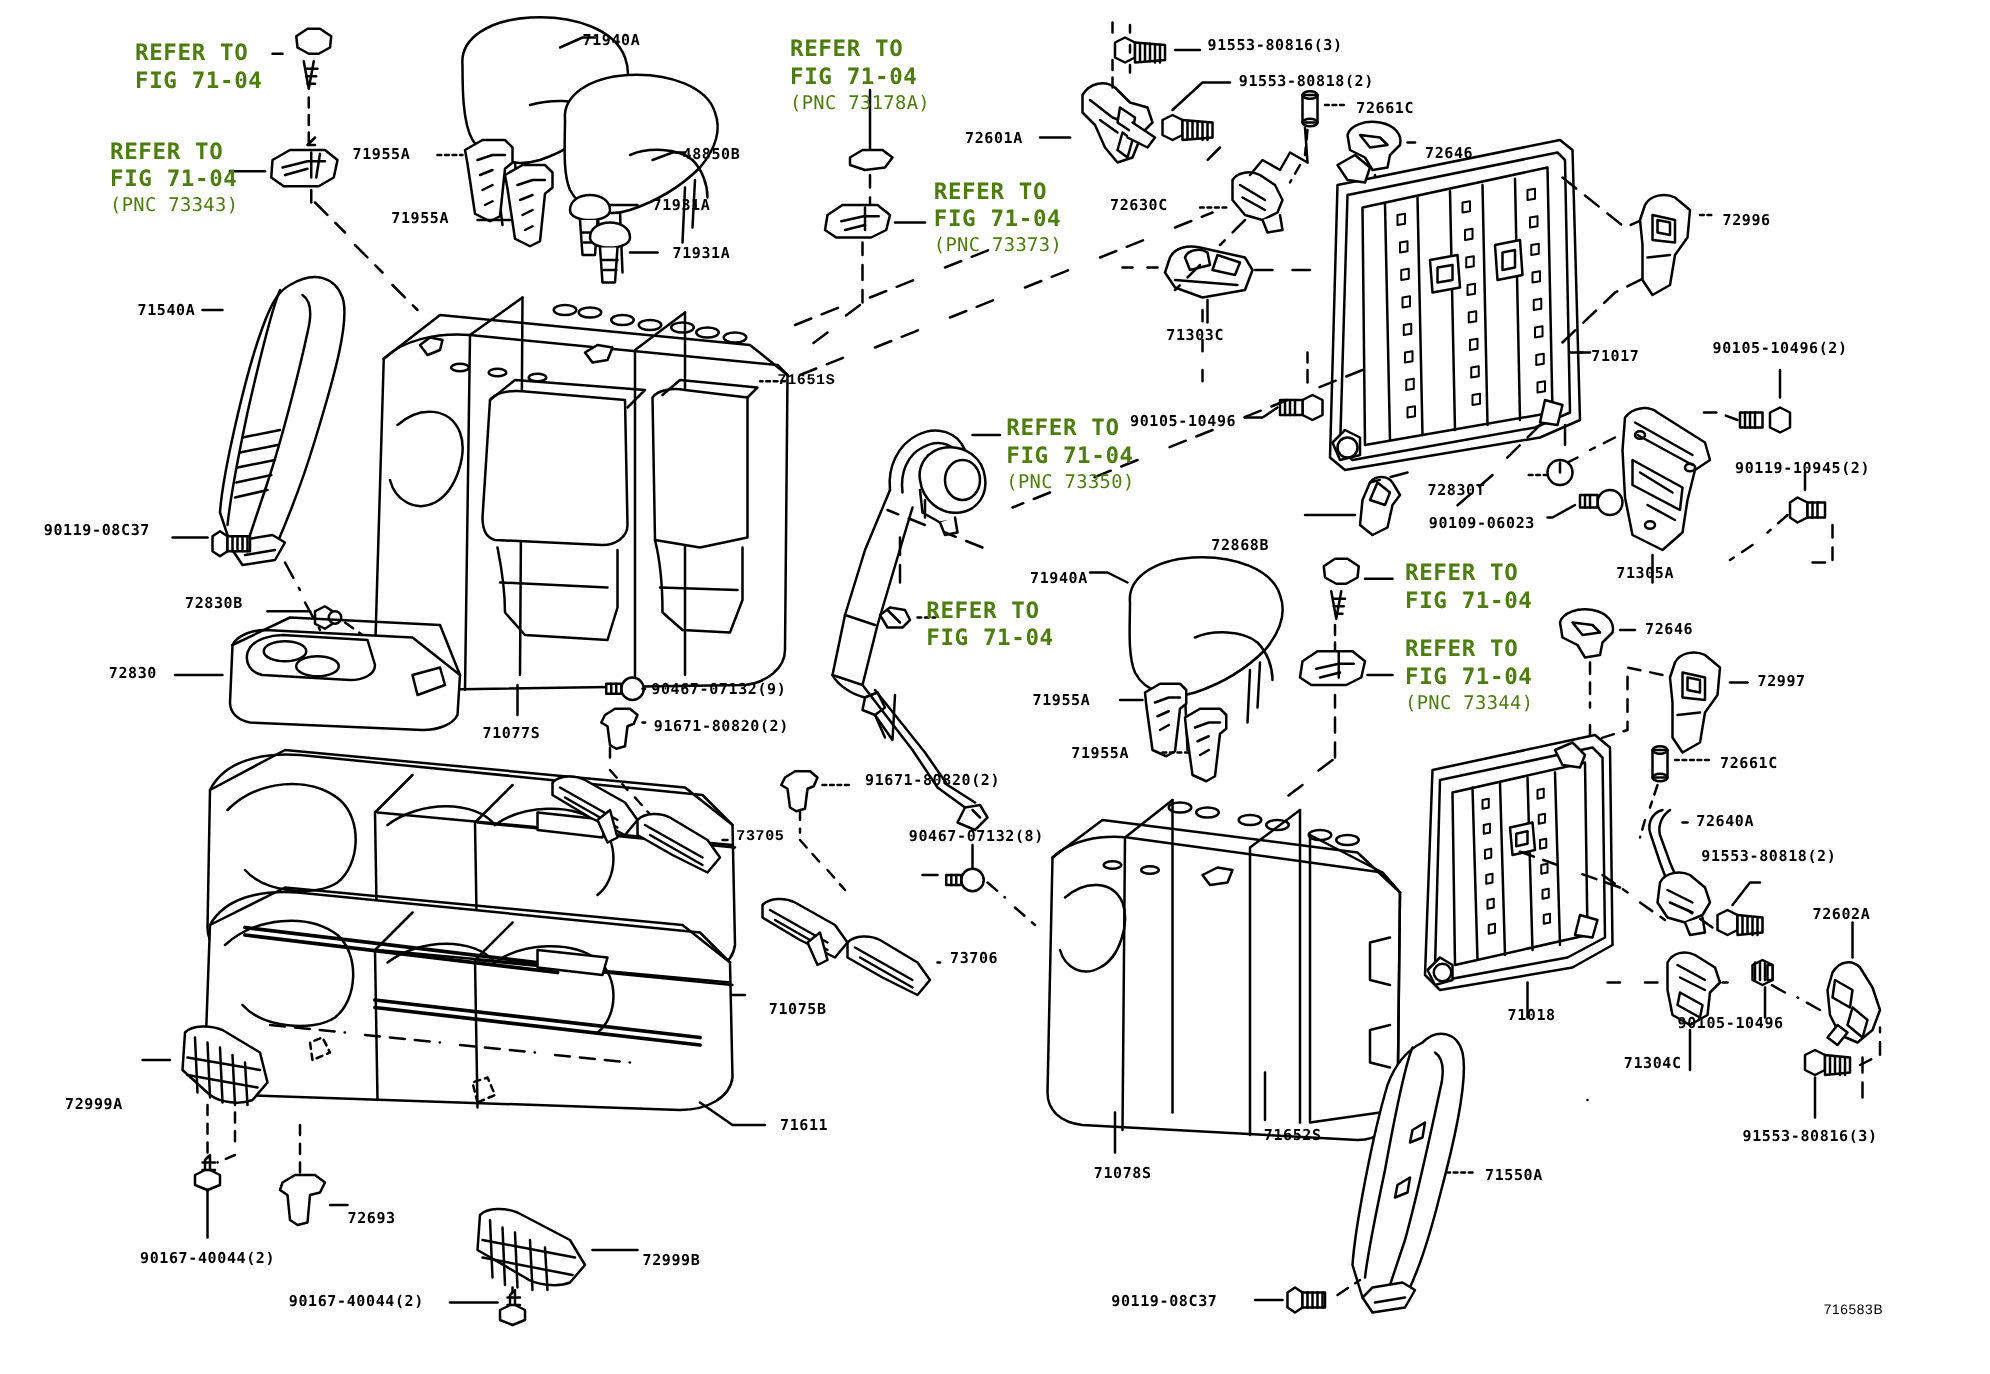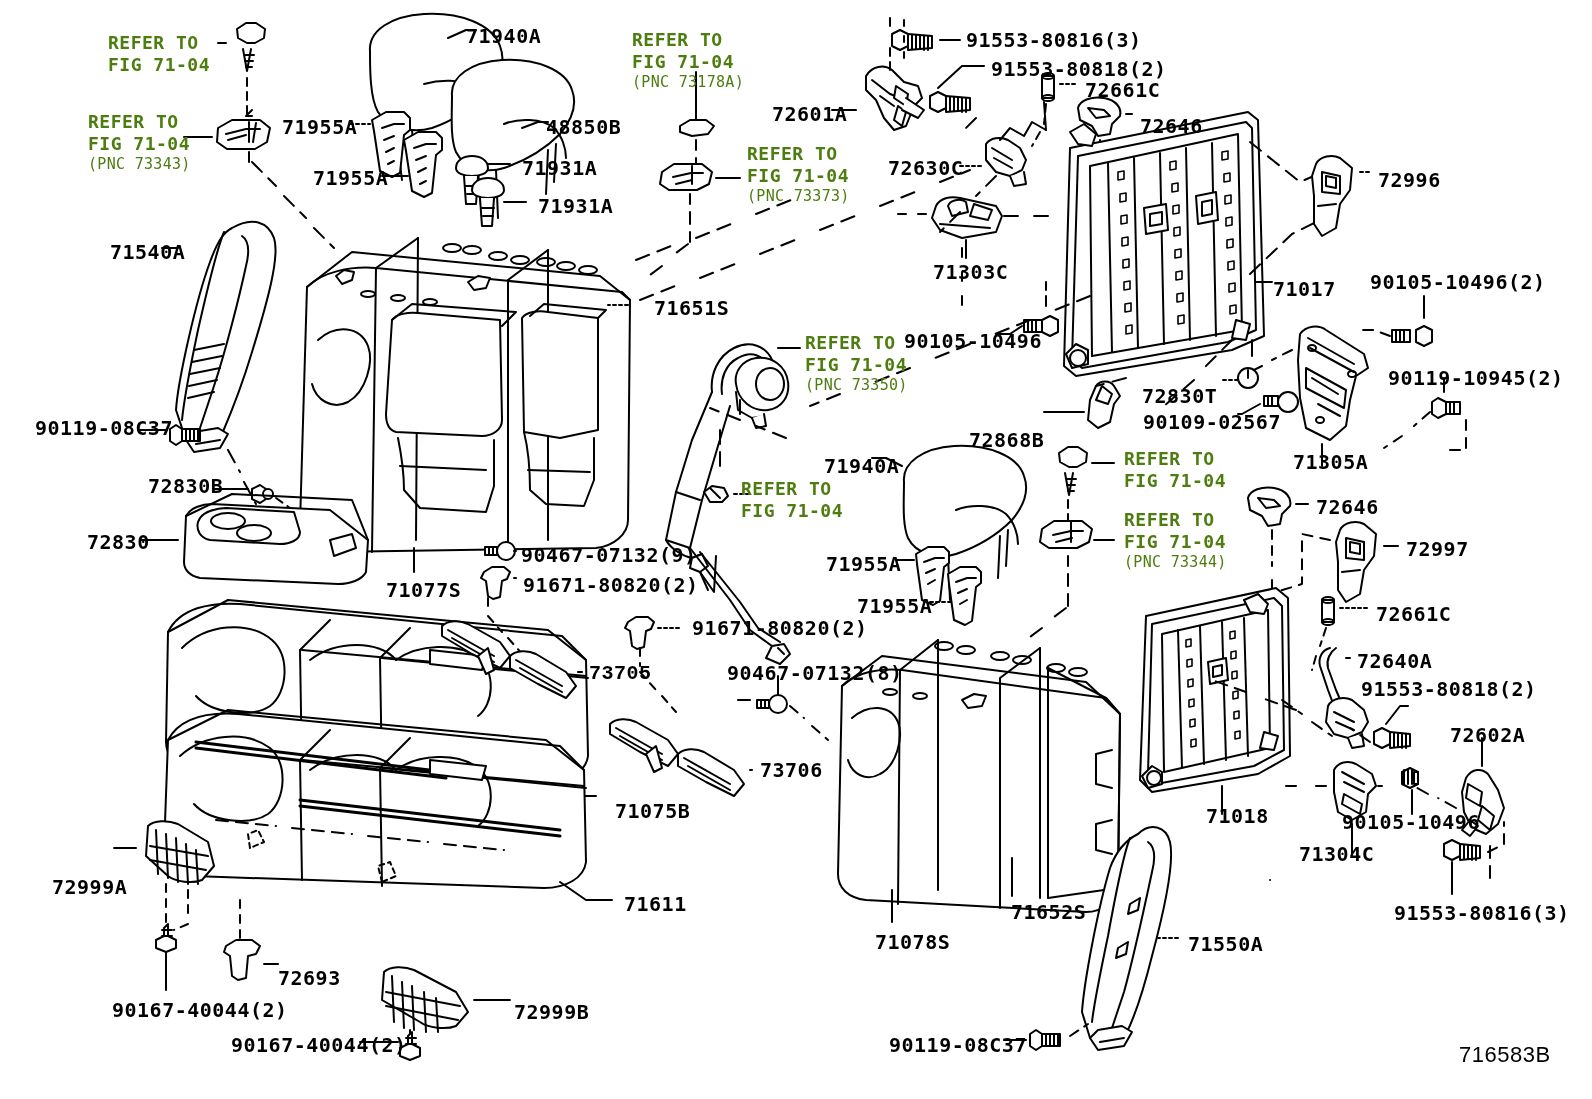--- a/index.html
+++ b/index.html
@@ -20,21 +20,21 @@
     left: 0; top: 0;
     width: 1592px;
     height: 1099px;
     pointer-events: none;
   }
   .callout {
     position: absolute;
     white-space: nowrap;
     font-family: "DejaVu Sans Mono", "Liberation Mono", monospace;
     font-weight: bold;
-    font-size: 20px;
+    font-size: 12px;
     letter-spacing: 0.5px;
     color: #000000;
     line-height: 1.05;
     text-align: right;
   }
   .refer {
     position: absolute;
     white-space: nowrap;
     font-family: "DejaVu Sans Mono", "Liberation Mono", monospace;
     font-weight: bold;
@@ -45,21 +45,21 @@
   }
   .refer .pnc {
     font-weight: normal;
     font-size: 15px;
     letter-spacing: 0.3px;
     display: block;
   }
   .figcode {
     position: absolute;
     font-family: "Liberation Sans", "DejaVu Sans", sans-serif;
-    font-size: 22px;
+    font-size: 11px;
     font-weight: normal;
     color: #000000;
     letter-spacing: 0.5px;
   }
 </style>
 </head>
 <body>
 
 <div id="diagram-root">
 
@@ -739,21 +739,21 @@
   </svg>
 
   <div id="callout-layer">
       <div class="callout" style="left: 466px; top: 26px;">71940A</div>
       <div class="callout" style="left: 282px; top: 117px;">71955A</div>
       <div class="callout" style="left: 313px; top: 168px;">71955A</div>
       <div class="callout" style="left: 546px; top: 117px;">48850B</div>
       <div class="callout" style="left: 522px; top: 158px;">71931A</div>
       <div class="callout" style="left: 538px; top: 196px;">71931A</div>
       <div class="callout" style="left: 110px; top: 242px;">71540A</div>
-      <div class="callout" style="left: 654px; top: 298px;">71651S</div>
+      <div class="callout" style="left: 622px; top: 298px; font-family: Liberation Mono, monospace;">71651S</div>
       <div class="callout" style="left: 35px; top: 418px;">90119-08C37</div>
       <div class="callout" style="left: 148px; top: 476px;">72830B</div>
       <div class="callout" style="left: 87px; top: 532px;">72830</div>
       <div class="callout" style="left: 386px; top: 580px;">71077S</div>
       <div class="callout" style="left: 521px; top: 545px;">90467-07132(9)</div>
       <div class="callout" style="left: 523px; top: 575px;">91671-80820(2)</div>
       <div class="callout" style="left: 692px; top: 618px;">91671-80820(2)</div>
       <div class="callout" style="left: 589px; top: 663px; font-family: Liberation Mono, monospace;">73705</div>
       <div class="callout" style="left: 727px; top: 663px;">90467-07132(8)</div>
       <div class="callout" style="left: 760px; top: 760px;">73706</div>
@@ -771,21 +771,21 @@
       <div class="callout" style="left: 1140px; top: 116px;">72646</div>
       <div class="callout" style="left: 888px; top: 158px;">72630C</div>
       <div class="callout" style="left: 1378px; top: 170px;">72996</div>
       <div class="callout" style="left: 933px; top: 262px;">71303C</div>
       <div class="callout" style="left: 1273px; top: 279px;">71017</div>
       <div class="callout" style="left: 1370px; top: 272px;">90105-10496(2)</div>
       <div class="callout" style="left: 904px; top: 331px;">90105-10496</div>
       <div class="callout" style="left: 1388px; top: 368px;">90119-10945(2)</div>
       <div class="callout" style="left: 1142px; top: 386px;">72830T</div>
       <div class="callout" style="left: 969px; top: 411px; margin-top: 19px;">72868B</div>
-      <div class="callout" style="left: 1143px; top: 412px;">90109-02567</div>
+      <div class="callout" style="left: 1143px; top: 412px;">90109-06023</div>
       <div class="callout" style="left: 1293px; top: 452px;">71305A</div>
       <div class="callout" style="left: 824px; top: 456px;">71940A</div>
       <div class="callout" style="left: 1316px; top: 497px;">72646</div>
       <div class="callout" style="left: 1406px; top: 539px;">72997</div>
       <div class="callout" style="left: 826px; top: 554px;">71955A</div>
       <div class="callout" style="left: 857px; top: 596px;">71955A</div>
       <div class="callout" style="left: 1376px; top: 604px;">72661C</div>
       <div class="callout" style="left: 1357px; top: 651px;">72640A</div>
       <div class="callout" style="left: 1361px; top: 679px;">91553-80818(2)</div>
       <div class="callout" style="left: 1450px; top: 725px;">72602A</div>

